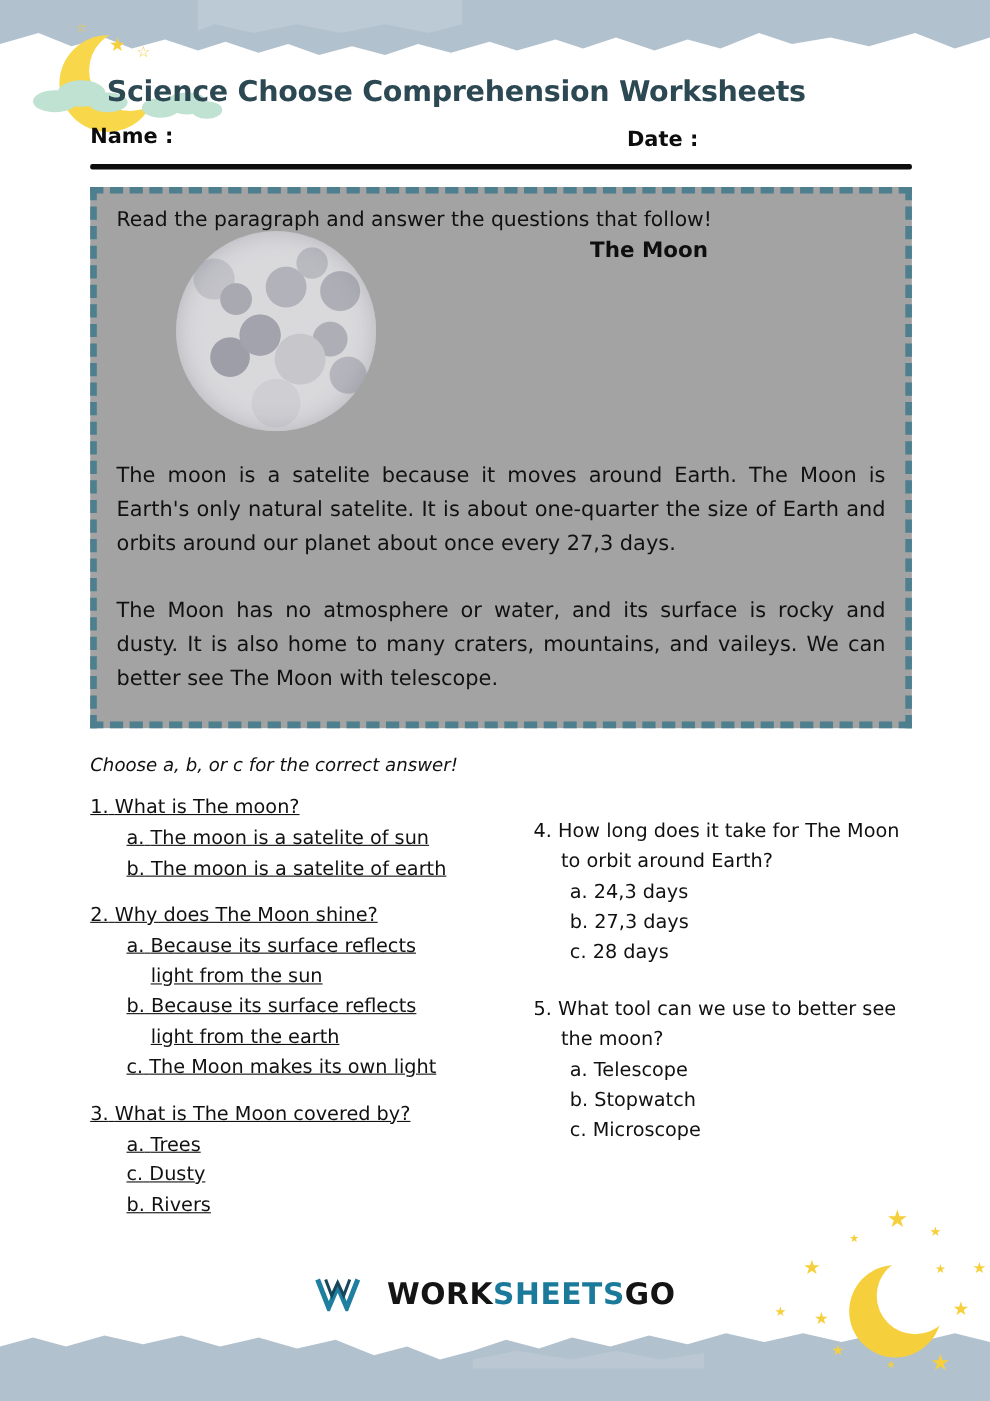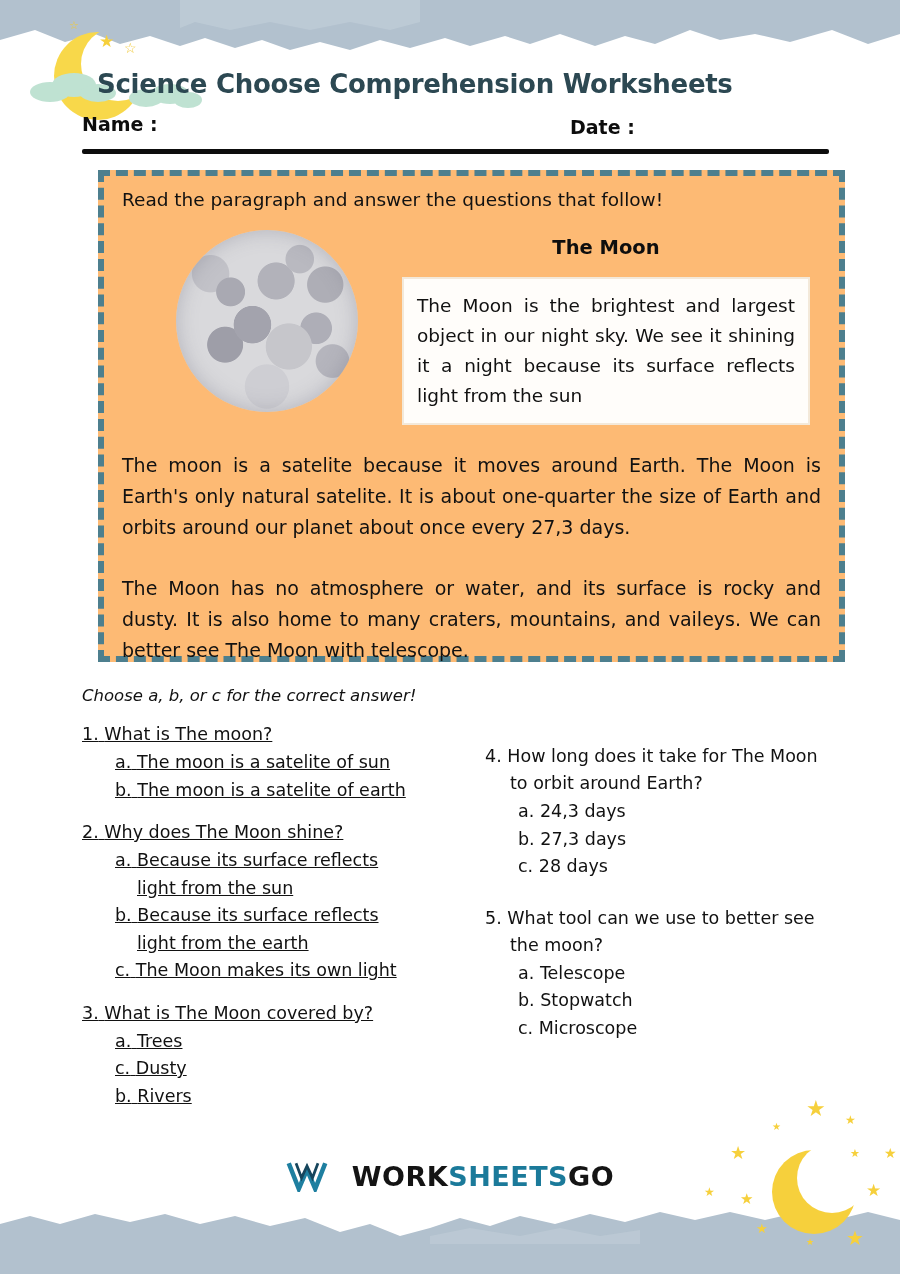--- a/index.html
+++ b/index.html
@@ -22,26 +22,26 @@
   .date-label{position:absolute;left:570px;top:116px;font-size:19px;font-weight:bold;color:#0d0d0d;}
   .header-rule{position:absolute;left:82px;top:149px;width:747px;height:5px;background:#0d0d0d;border-radius:2px;}
 
   
   .deco{position:absolute;pointer-events:none;}
   .star{position:absolute;color:#f6d03c;line-height:1;pointer-events:none;}
   .star.outline{color:#f0c93a;}
 
   
   .passage-box{
-    position:absolute;left:98px;top:170px;width:747px;height:492px;
-    border:6px dashed #4d7f8e;box-sizing:border-box;background:#fdba74;
+    position:absolute;left:82px;top:170px;width:747px;height:492px;
+    border:6px dashed #4d7f8e;box-sizing:border-box;background:#a3a3a3;
     padding:11px 16px 0 16px;
   }
   .passage-instruction{font-size:18.5px;color:#111;margin:2px 0 0 2px;}
-  .passage-row{display:flex;margin-top:20px;}
+  .passage-row{display:flex;}
   .moon-img{
     width:182px;height:182px;border-radius:50%;margin-left:56px;flex:0 0 auto;
     background-color:#d9d9dc;
     background-image:
       radial-gradient(circle at 68% 16%, #b9b9c0 0 7%, transparent 7.5%),
       radial-gradient(circle at 82% 30%, #aeaeb6 0 9%, transparent 9.5%),
       radial-gradient(circle at 55% 28%, #b2b2ba 0 11%, transparent 11.5%),
       radial-gradient(circle at 30% 34%, #a9a9b2 0 8%, transparent 8.5%),
       radial-gradient(circle at 42% 52%, #a3a3ad 0 13%, transparent 13.5%),
       radial-gradient(circle at 27% 63%, #9e9ea8 0 10%, transparent 10.5%),
@@ -124,21 +124,20 @@
 <div class="name-label">Name :</div>
 <div class="date-label">Date :</div>
 <div class="header-rule"></div>
 
 <div class="passage-box">
   <div class="passage-instruction">Read the paragraph and answer the questions that follow!</div>
   <div class="passage-row">
     <div class="moon-img"></div>
     <div class="passage-right">
       <div class="passage-heading">The Moon</div>
-      <div class="intro-box">The Moon is the brightest and largest object in our night sky. We see it shining it a night because its surface reflects light from the sun</div>
     </div>
   </div>
   <div class="passage-para">The moon is a satelite because it moves around Earth. The Moon is Earth's only natural satelite. It is about one-quarter the size of Earth and orbits around our planet about once every 27,3 days.</div>
   <div class="passage-para second">The Moon has no atmosphere or water, and its surface is rocky and dusty. It is also home to many craters, mountains, and vaileys. We can better see The Moon with telescope.</div>
 </div>
 
 <div class="quiz">
   <div class="quiz-instruction">Choose a, b, or c for the correct answer!</div>
   <div class="quiz-columns">
     <div class="quiz-col left">

